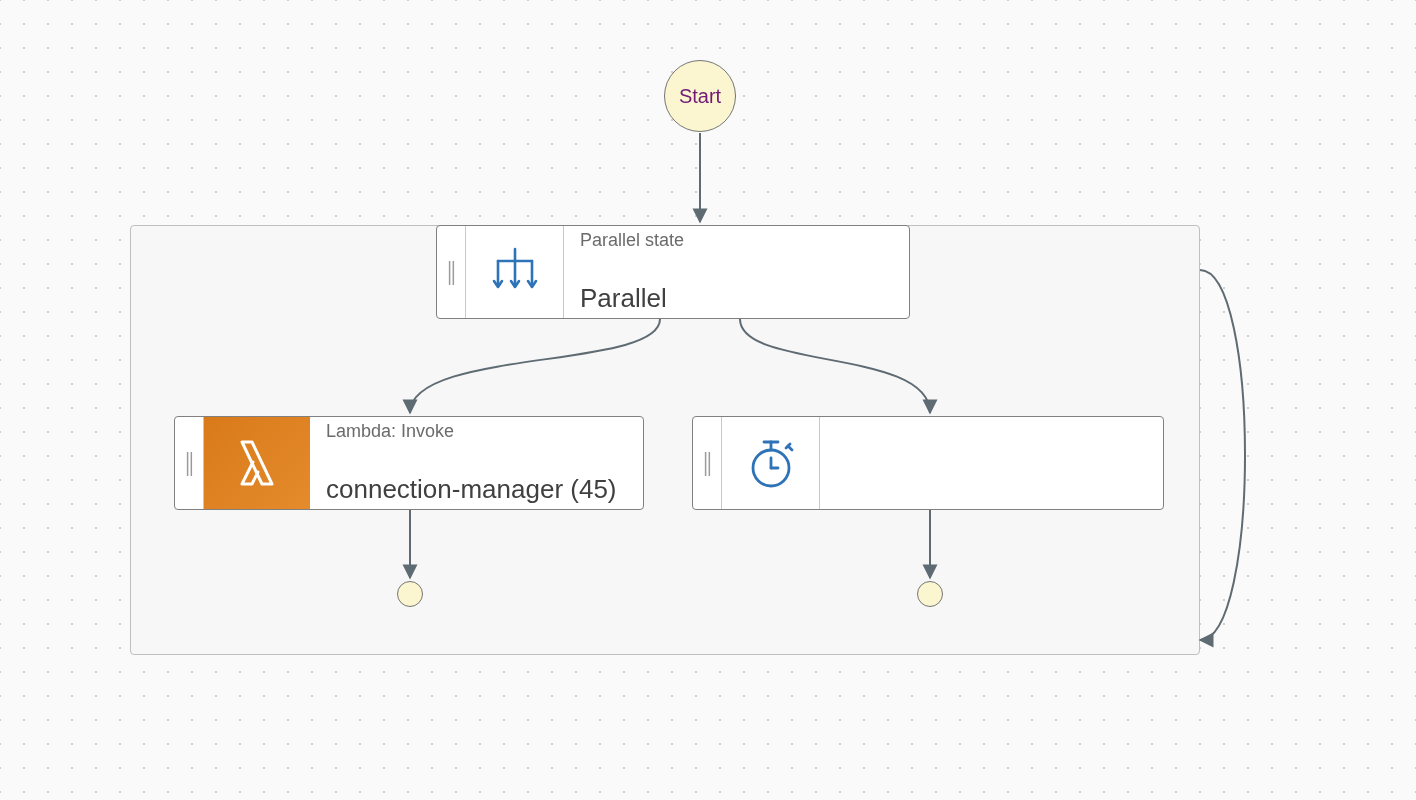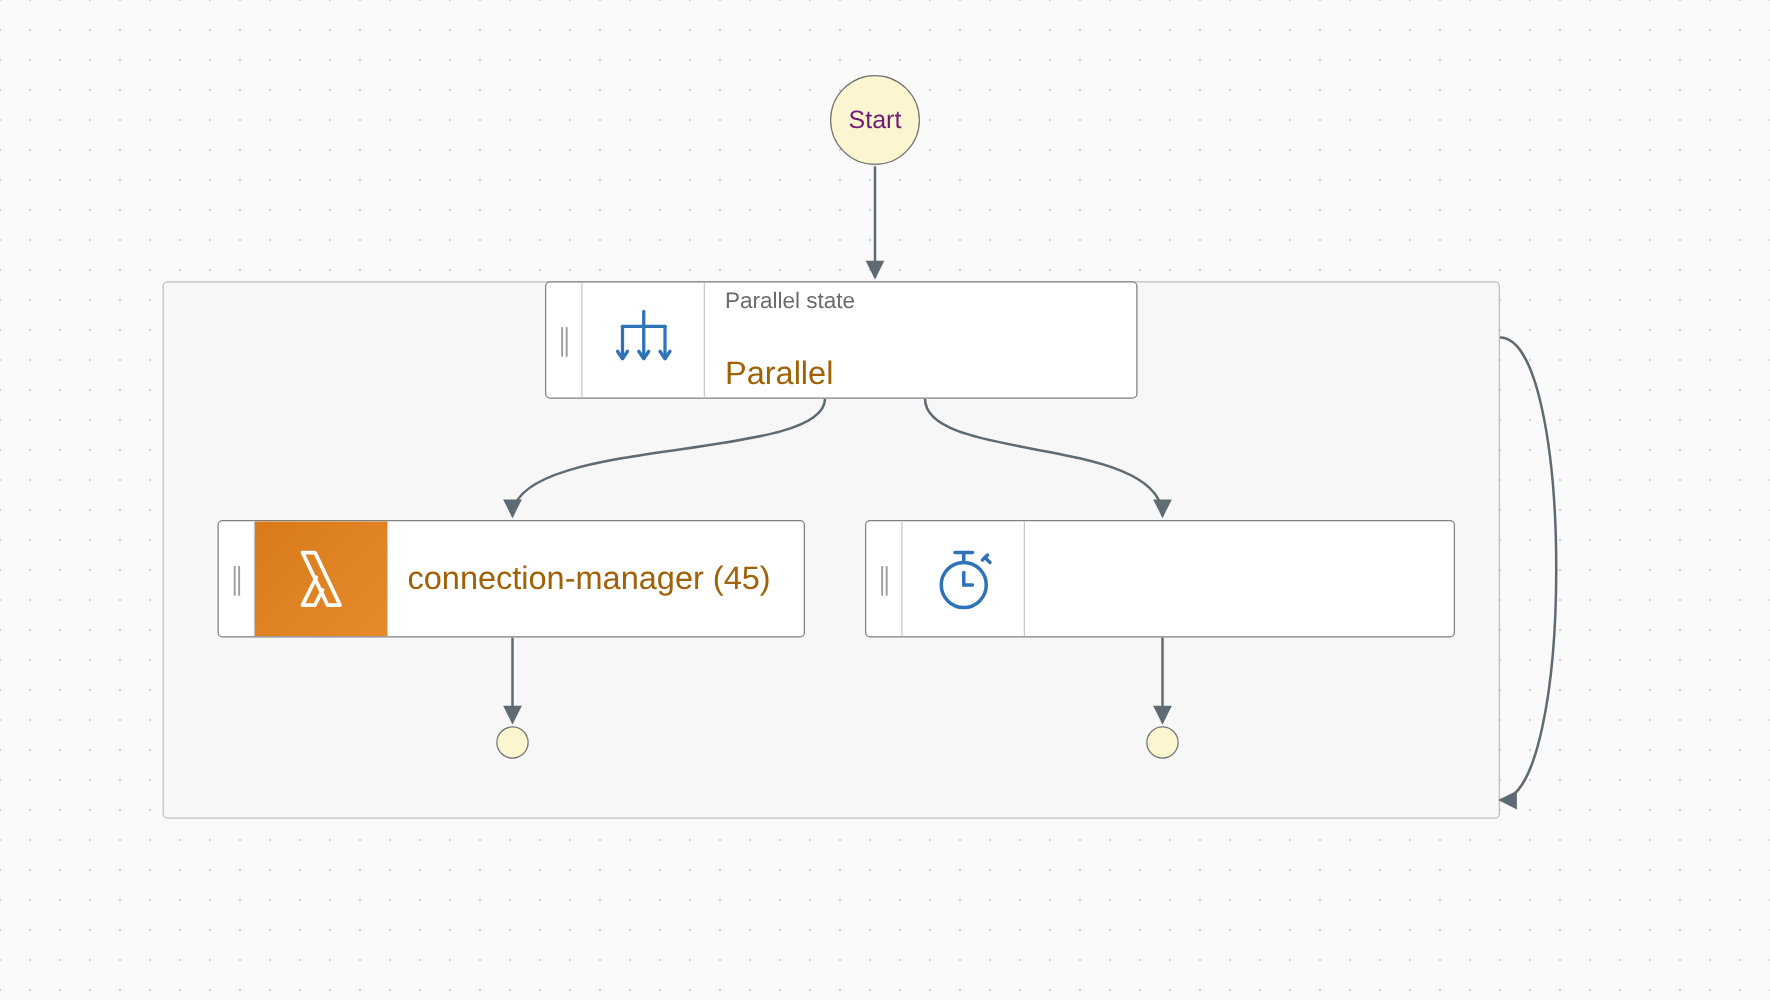--- a/index.html
+++ b/index.html
@@ -107,21 +107,21 @@
     flex: 1;
     gap: 31px;
   }
   .state-type {
     font-size: 18px;
     color: #6b6b6b;
     margin-bottom: 2px;
   }
   .state-title {
     font-size: 26px;
-    color: #a16207;
+    color: #404040;
     line-height: 1.15;
   }
 </style>
 </head>
 <body>
 
 <div class="canvas">
 
   <div class="container-box" style="left:130px; top:225px; width:1070px; height:430px;"></div>
 
@@ -179,20 +179,21 @@
       </div>
     <div class="state-icon lambda">
       <svg width="62" height="62" viewBox="0 0 62 62">
         <g stroke="#ffffff" stroke-width="3" fill="none" stroke-linejoin="round" stroke-linecap="round">
           <path d="M16,10 L26,10 L46,52 L36,52 Z"></path>
           <path d="M27,30 L16,52 L26,52 L32,40"></path>
         </g>
       </svg>
     </div>
     <div class="state-text">
+      <div class="state-type">Lambda: Invoke</div>
       <div class="state-title">connection-manager (45)</div>
     </div>
   </div>
 
   <div class="state-node" style="left:692px; top:416px; width:472px; height:94px;">
     <div class="state-handle">
         <span>||</span>
       </div>
     <div class="state-icon">
       <svg width="58" height="58" viewBox="0 0 58 58">

